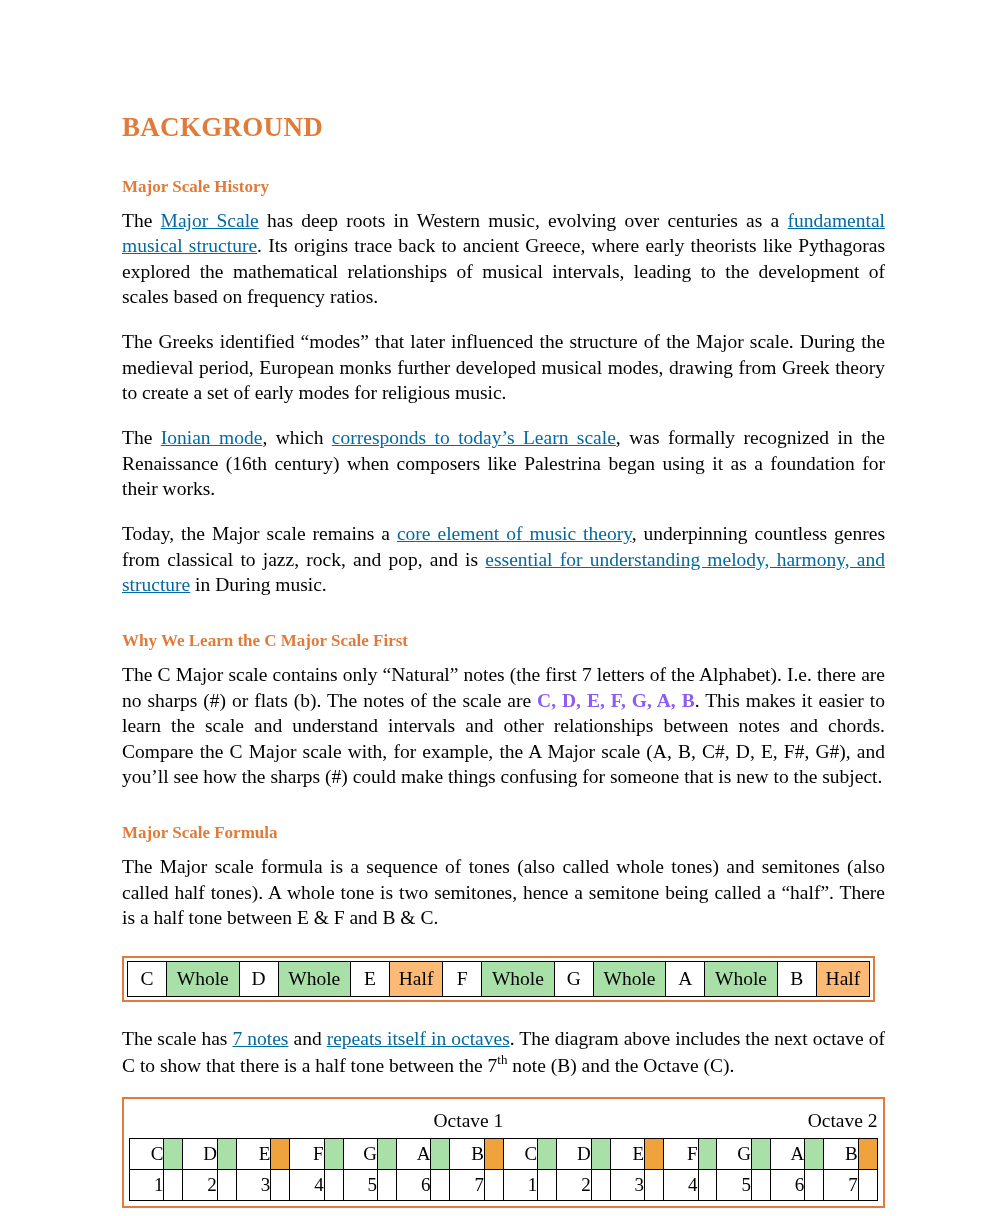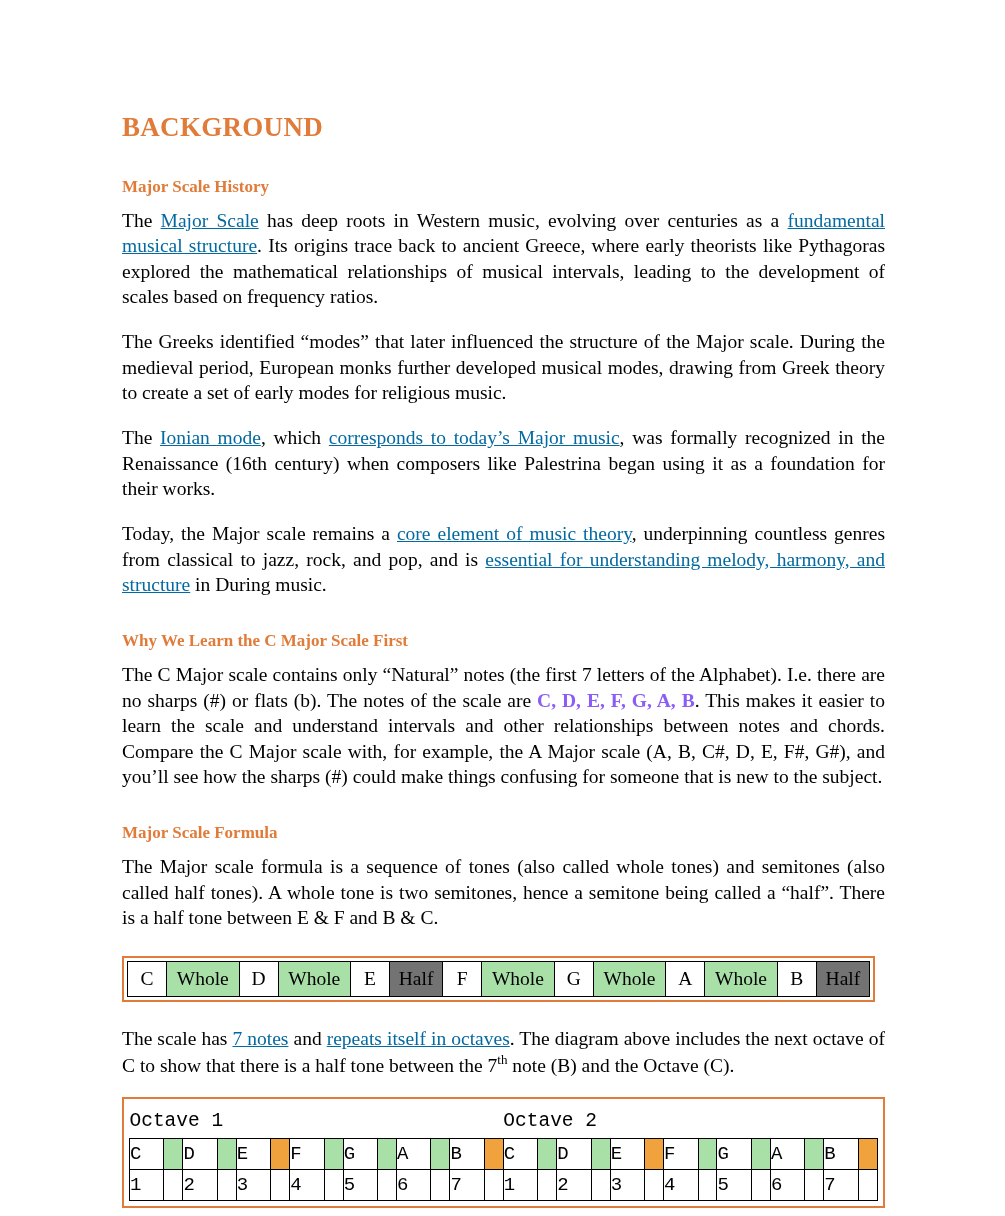--- a/index.html
+++ b/index.html
@@ -65,39 +65,39 @@
     border: 1.5px solid #000;
     text-align: center;
     font-size: 19.5px;
     font-family: "Liberation Serif", serif;
     padding: 2px 6px;
     height: 30px;
     white-space: nowrap;
   }
   td.note-cell { background: #ffffff; width: 26px; }
   td.whole-cell { background: #A8E0A8; }
-  td.half-cell { background: #737373; }
+  td.half-cell { background: #fdba74; }
 
   
   .octave-wrap {
     border: 2px solid #E07B39;
     padding: 5px;
     margin-top: 10px;
     box-sizing: border-box;
   }
   table.octave {
     border-collapse: collapse;
     width: 100%;
     table-layout: fixed;
   }
   table.octave td {
     border: 1.2px solid #000;
-    text-align: left;
+    text-align: right;
     font-size: 19px;
-    font-family: Liberation Mono, monospace;
+    font-family: Liberation Serif, serif;
     height: 28px;
     padding: 1px 0;
   }
   table.octave td.hdr {
     border: 1.2px solid #000;
     border-top: none;
     border-left: none;
     border-right: none;
     font-size: 19.5px;
     height: 32px;
@@ -118,21 +118,21 @@
 
   <h1 class="title">BACKGROUND</h1>
 
   
   <h2 class="section">Major Scale History</h2>
 
   <p class="body"><span>The </span><span class="hl">Major Scale</span><span> has deep roots in Western music, evolving over centuries as a </span><span class="hl">fundamental musical structure</span><span>. Its origins trace back to ancient Greece, where early theorists like Pythagoras explored the mathematical relationships of musical intervals, leading to the development of scales based on frequency ratios.</span></p>
 
   <p class="body">The Greeks identified “modes” that later influenced the structure of the Major scale. During the medieval period, European monks further developed musical modes, drawing from Greek theory to create a set of early modes for religious music.</p>
 
-  <p class="body"><span>The </span><span class="hl">Ionian mode</span><span>, which </span><span class="hl">corresponds to today’s Major music</span><span>, was formally recognized in the Renaissance (16th century) when composers like Palestrina began using it as a foundation for their works.</span></p>
+  <p class="body"><span>The </span><span class="hl">Ionian mode</span><span>, which </span><span class="hl">corresponds to today’s Learn scale</span><span>, was formally recognized in the Renaissance (16th century) when composers like Palestrina began using it as a foundation for their works.</span></p>
 
   <p class="body"><span>Today, the Major scale remains a </span><span class="hl">core element of music theory</span><span>, underpinning countless genres from classical to jazz, rock, and pop, and is </span><span class="hl">essential for understanding melody, harmony, and structure</span><span> in During music.</span></p>
 
   <div class="spacer-14"></div>
 
   
   <h2 class="section">Why We Learn the C Major Scale First</h2>
 
   <p class="body"><span>The C Major scale contains only “Natural” notes (the first 7 letters of the Alphabet). I.e. there are no sharps (#) or flats (b). The notes of the scale are </span><span class="hl-b">C, D, E, F, G, A, B</span><span>. This makes it easier to learn the scale and understand intervals and other relationships between notes and chords. Compare the C Major scale with, for example, the A Major scale (A, B, C#, D, E, F#, G#), and you’ll see how the sharps (#) could make things confusing for someone that is new to the subject.</span></p>
 

